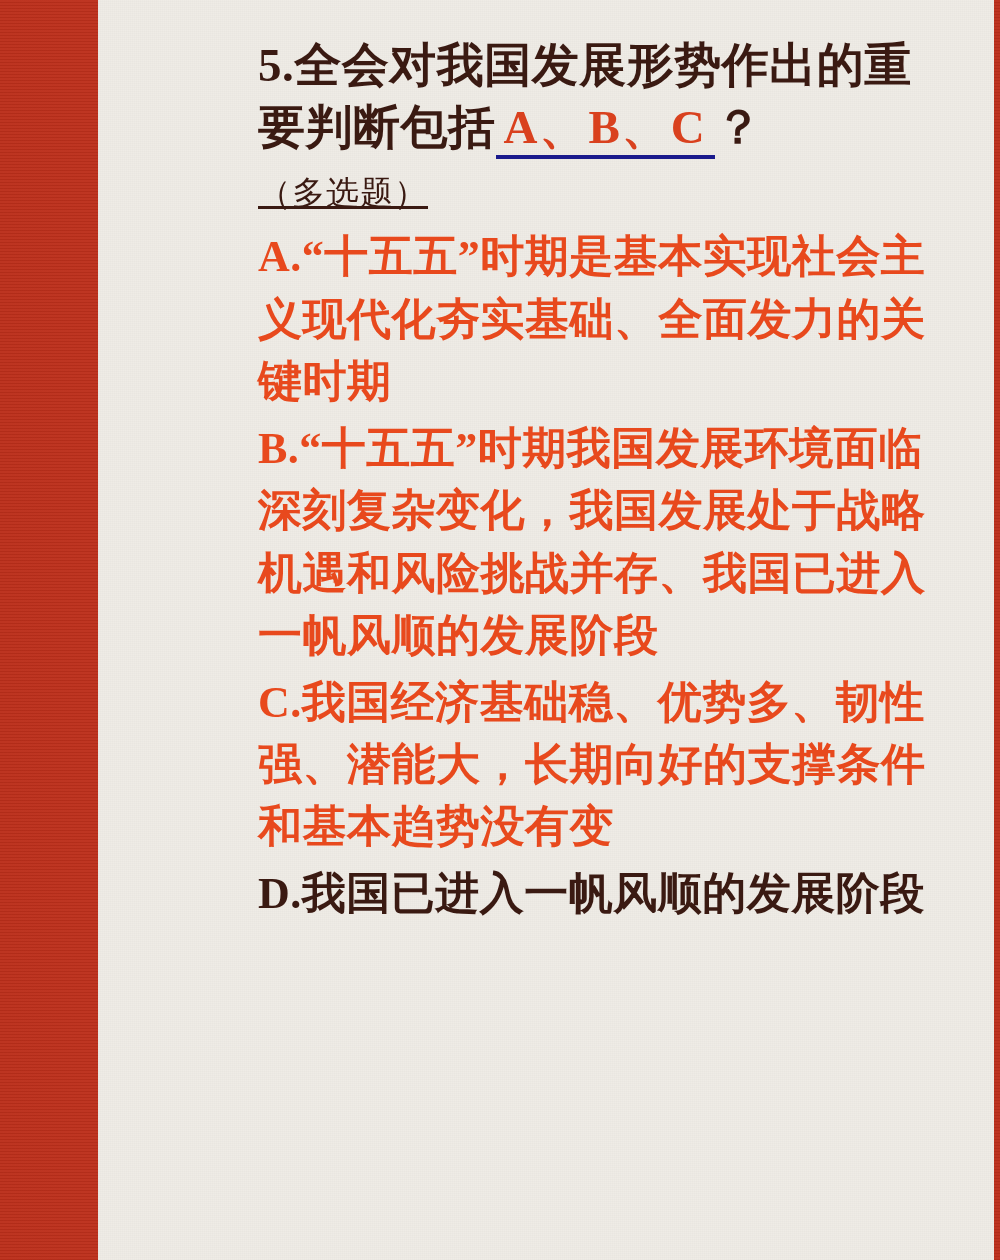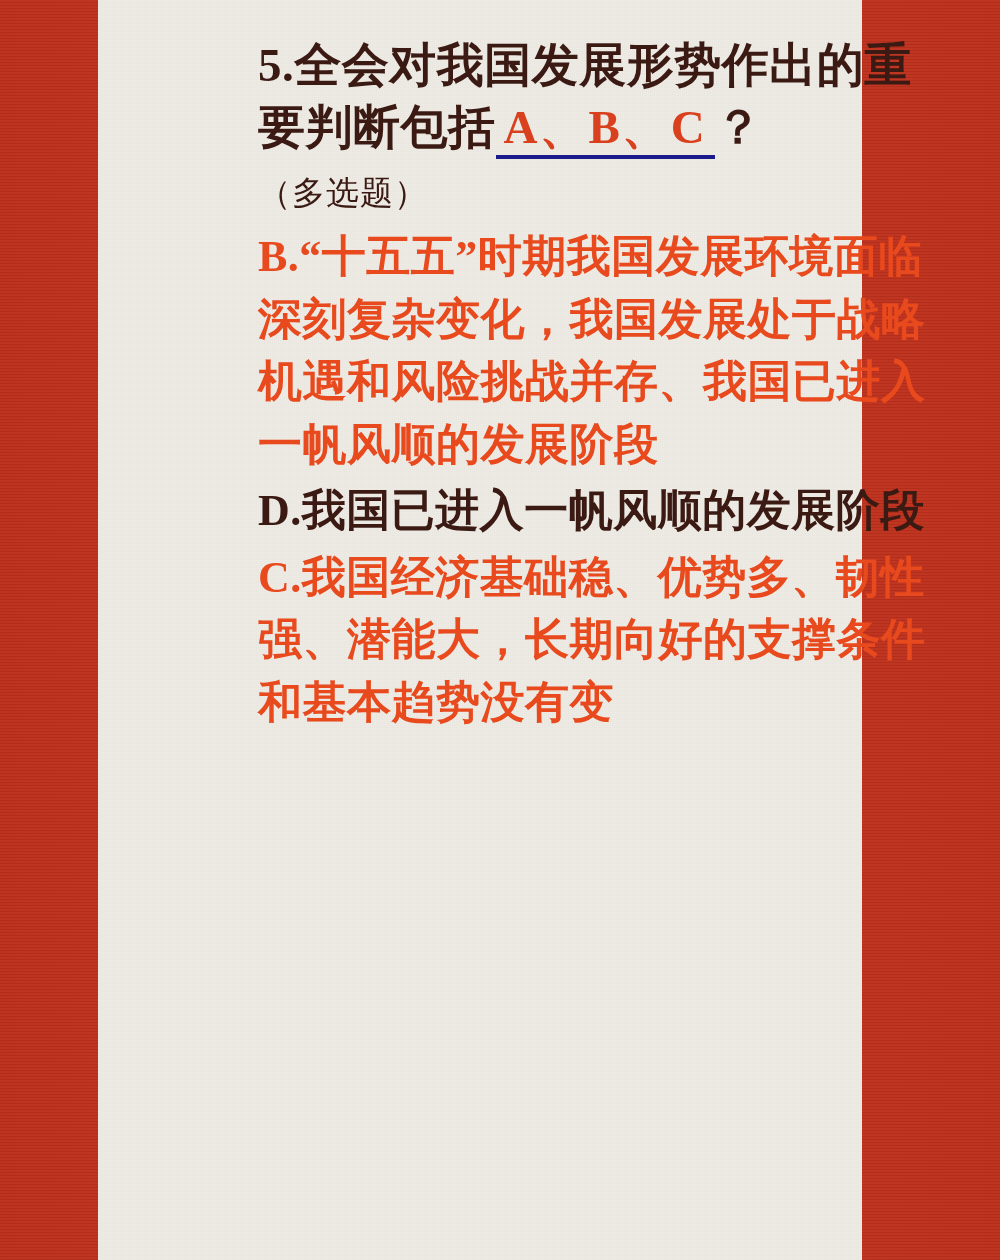--- a/index.html
+++ b/index.html
@@ -18,21 +18,21 @@
     width: 1000px;
     height: 1260px;
     background:
       repeating-linear-gradient(0deg, rgba(0,0,0,0.05) 0px, rgba(0,0,0,0.05) 1px, rgba(255,255,255,0.03) 1px, rgba(255,255,255,0.03) 3px),
       linear-gradient(90deg, #bb2e1a 0%, #c33420 50%, #bb2e1a 100%);
   }
   .paper {
     position: absolute;
     left: 98px;
     top: 0;
-    width: 764px;
+    width: 896px;
     height: 1260px;
     background:
       repeating-linear-gradient(0deg, rgba(0,0,0,0.012) 0px, rgba(0,0,0,0.012) 1px, rgba(255,255,255,0.02) 1px, rgba(255,255,255,0.02) 2px),
       repeating-linear-gradient(90deg, rgba(0,0,0,0.012) 0px, rgba(0,0,0,0.012) 1px, rgba(255,255,255,0.02) 1px, rgba(255,255,255,0.02) 2px),
       #efece6;
     box-shadow: 0 0 0 0 transparent;
   }
   .content {
     position: absolute;
     left: 160px;
@@ -51,20 +51,21 @@
     border-bottom: 4px solid #1a1a8c;
     padding: 0 8px 2px 8px;
     letter-spacing: 2px;
   }
   .q-type {
     font-size: 33px;
     color: #3a1a12;
     line-height: 1.4;
     margin-top: 12px;
     letter-spacing: 1px;
+    text-decoration: underline;
   }
   .options {
     margin-top: 10px;
   }
   .option {
     font-size: 44px;
     font-weight: bold;
     line-height: 1.42;
     letter-spacing: 0.5px;
     margin-bottom: 4px;
@@ -80,25 +81,28 @@
     <div class="content">
 
       <div class="q-title">
         <span>5.全会对我国发展形势作出的重要判断包括</span><span class="answer">A、B、C</span><span>？</span>
       </div>
 
       <div class="q-type">（多选题）</div>
 
       <div class="options">
         <div class="option opt-orange">
+          <span>A.</span><span>“十五五”时期是基本实现社会主义现代化夯实基础、全面发力的关键时期</span>
+        </div>
+        <div class="option opt-orange">
           <span>B.</span><span>“十五五”时期我国发展环境面临深刻复杂变化，我国发展处于战略机遇和风险挑战并存、我国已进入一帆风顺的发展阶段</span>
+        </div>
+        <div class="option opt-orange">
+          <span>C.</span><span>我国经济基础稳、优势多、韧性强、潜能大，长期向好的支撑条件和基本趋势没有变</span>
         </div>
         <div class="option opt-dark">
           <span>D.</span><span>我国已进入一帆风顺的发展阶段</span>
-        </div>
-        <div class="option opt-orange">
-          <span>C.</span><span>我国经济基础稳、优势多、韧性强、潜能大，长期向好的支撑条件和基本趋势没有变</span>
         </div>
       </div>
 
     </div>
   </div>
 </div>
 
 </body></html>

